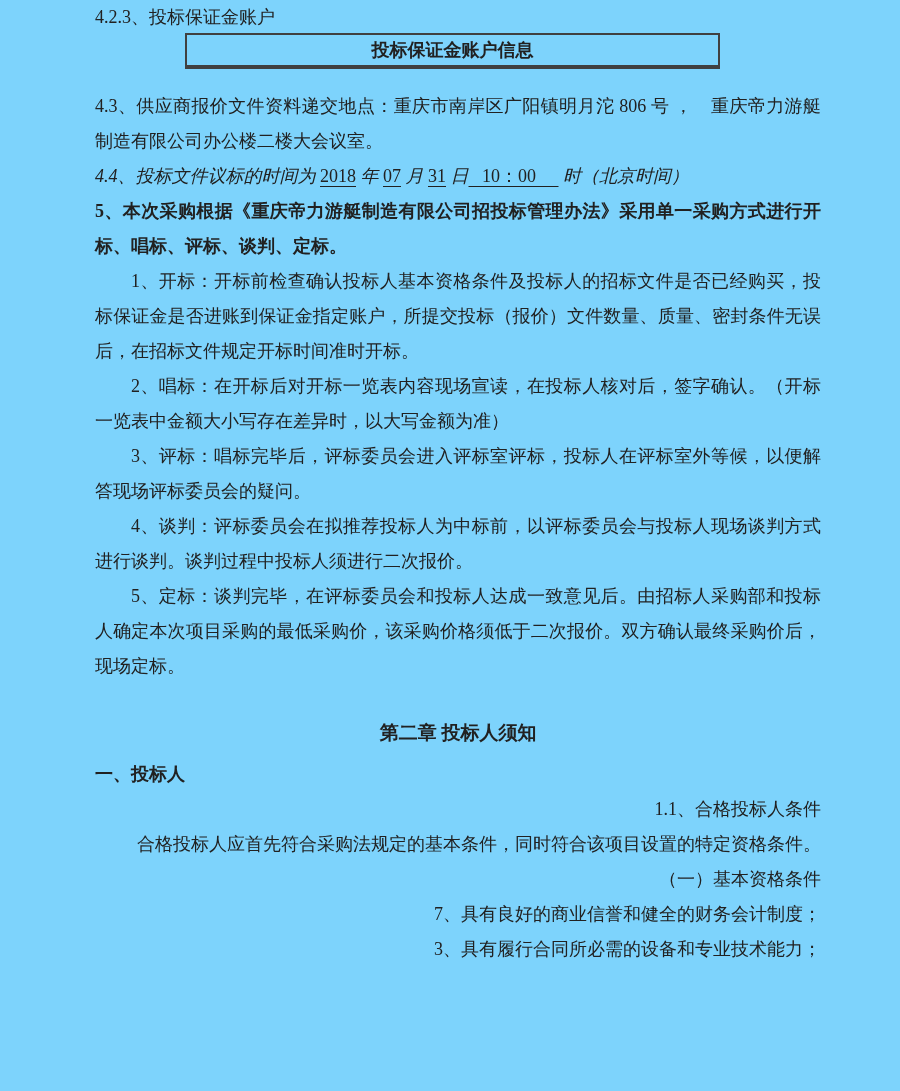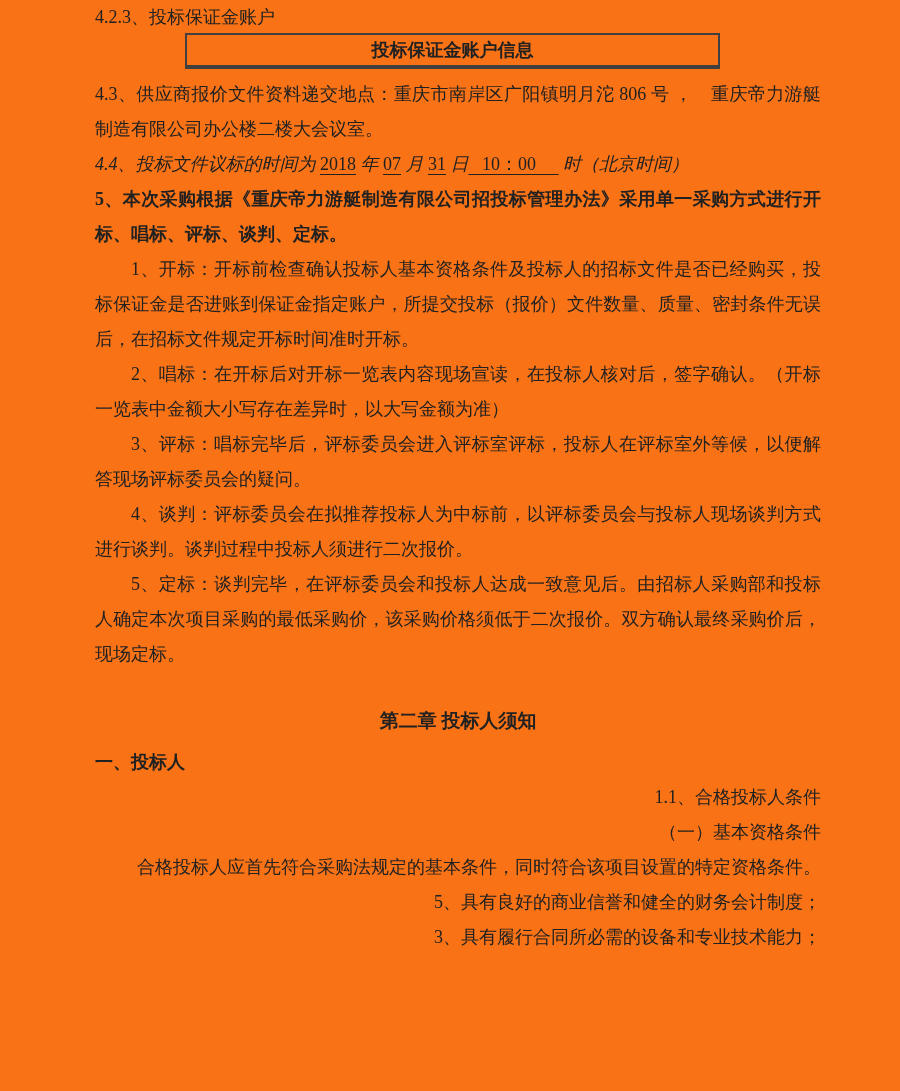--- a/index.html
+++ b/index.html
@@ -1,42 +1,42 @@
 <!DOCTYPE html>
 <html><head>
 <meta charset="utf-8">
 <style>
   html,body{margin:0;padding:0;background:#ffffff;}
   .page{
     position:relative;
     width:900px;height:1091px;
     box-sizing:border-box;
     padding:6px 79px 0 95px;
-    background:#f97316;
+    background:#7dd3fc;
     color:#212121;
     font-family:"Liberation Serif","DejaVu Serif",serif;
     font-size:18px;
     overflow:hidden;
   }
   .h423{margin:0;line-height:22px;}
   .acct-table{
     margin:5px 15px 0 90px;
     width:535px;
     border:2px solid #404040;
     box-sizing:border-box;
   }
   .acct-title{
     height:30px;line-height:30px;
     text-align:center;font-weight:bold;
     border-bottom:2px solid #404040;
   }
   .acct-body{padding:8px 0 4px 15px;}
   .acct-row{line-height:36px;}
   .para{margin:0;line-height:35px;text-align:justify;}
-  .first{margin-top:8px;}
+  .first{margin-top:20px;}
   .bold{font-weight:bold;}
   .indent{text-indent:36px;}
   .pad2{padding-left:36px;text-align:right;}
   .chapter{
     margin:31px 0 7px 0;
     line-height:35px;
     text-align:center;
     font-weight:bold;
     font-size:19px;
   }
@@ -68,18 +68,18 @@
   <p class="para indent">1、开标：开标前检查确认投标人基本资格条件及投标人的招标文件是否已经购买，投标保证金是否进账到保证金指定账户，所提交投标（报价）文件数量、质量、密封条件无误后，在招标文件规定开标时间准时开标。</p>
   <p class="para indent">2、唱标：在开标后对开标一览表内容现场宣读，在投标人核对后，签字确认。（开标一览表中金额大小写存在差异时，以大写金额为准）</p>
   <p class="para indent">3、评标：唱标完毕后，评标委员会进入评标室评标，投标人在评标室外等候，以便解答现场评标委员会的疑问。</p>
   <p class="para indent">4、谈判：评标委员会在拟推荐投标人为中标前，以评标委员会与投标人现场谈判方式进行谈判。谈判过程中投标人须进行二次报价。</p>
   <p class="para indent">5、定标：谈判完毕，在评标委员会和投标人达成一致意见后。由招标人采购部和投标人确定本次项目采购的最低采购价，该采购价格须低于二次报价。双方确认最终采购价后，现场定标。</p>
 
   <h2 class="chapter">第二章 投标人须知</h2>
 
   <p class="sec1">一、投标人</p>
   <p class="para pad2">1.1、合格投标人条件</p>
+  <p class="para pad2">合格投标人应首先符合采购法规定的基本条件，同时符合该项目设置的特定资格条件。</p>
   <p class="para pad2">（一）基本资格条件</p>
-  <p class="para pad2">合格投标人应首先符合采购法规定的基本条件，同时符合该项目设置的特定资格条件。</p>
-  <p class="para pad2">5、具有良好的商业信誉和健全的财务会计制度；</p>
+  <p class="para pad2">7、具有良好的商业信誉和健全的财务会计制度；</p>
   <p class="para pad2">3、具有履行合同所必需的设备和专业技术能力；</p>
 
 </div>
 
 </body></html>

